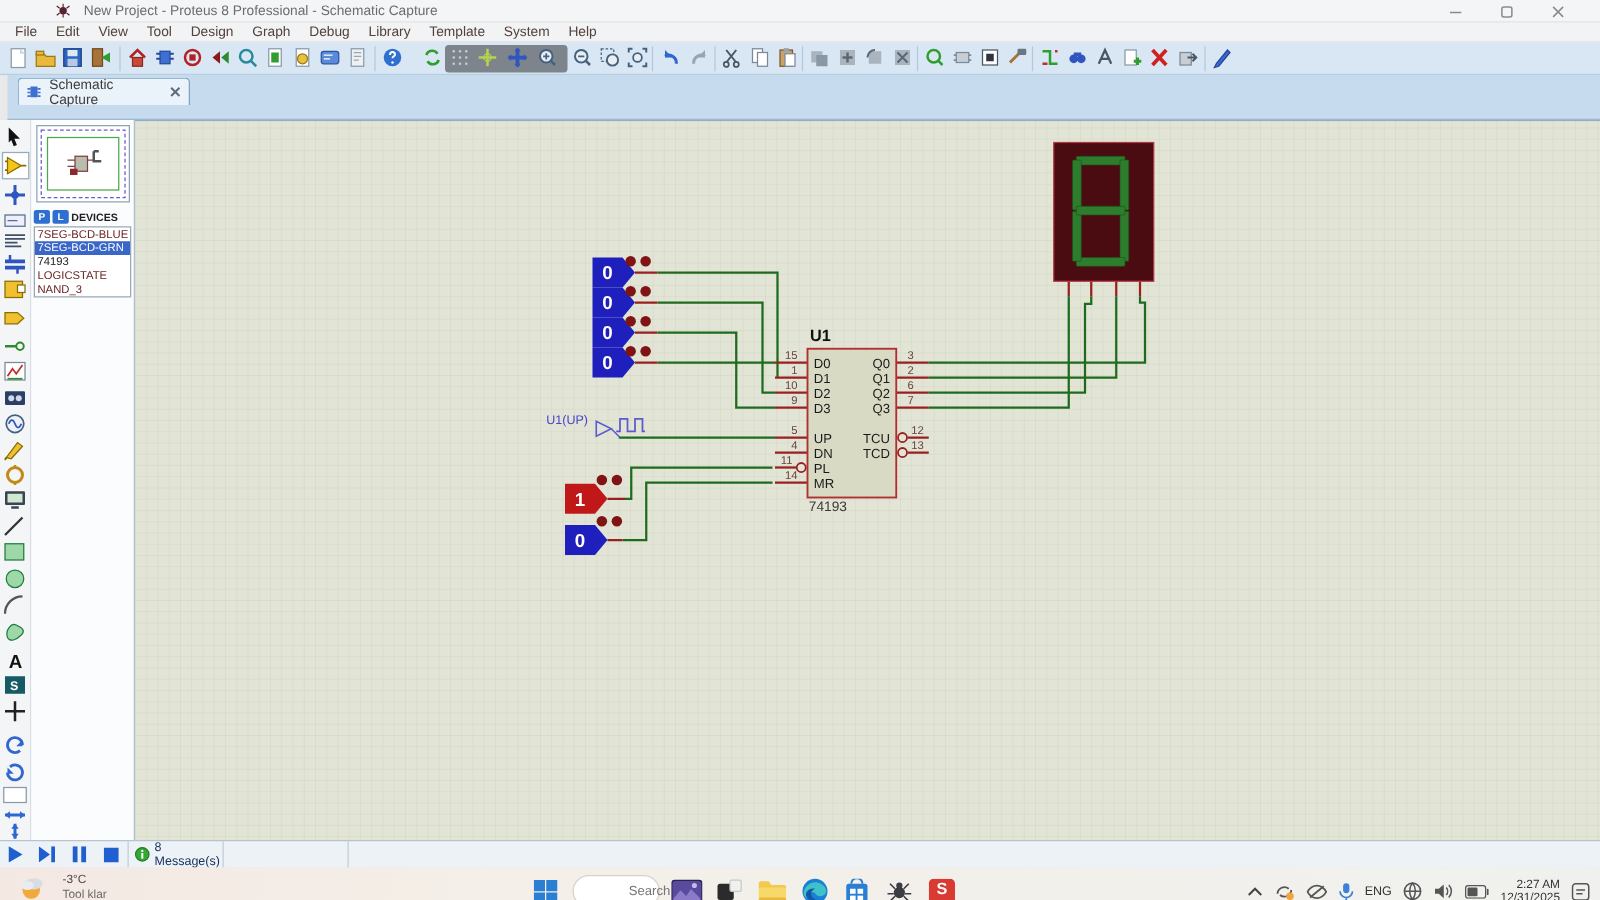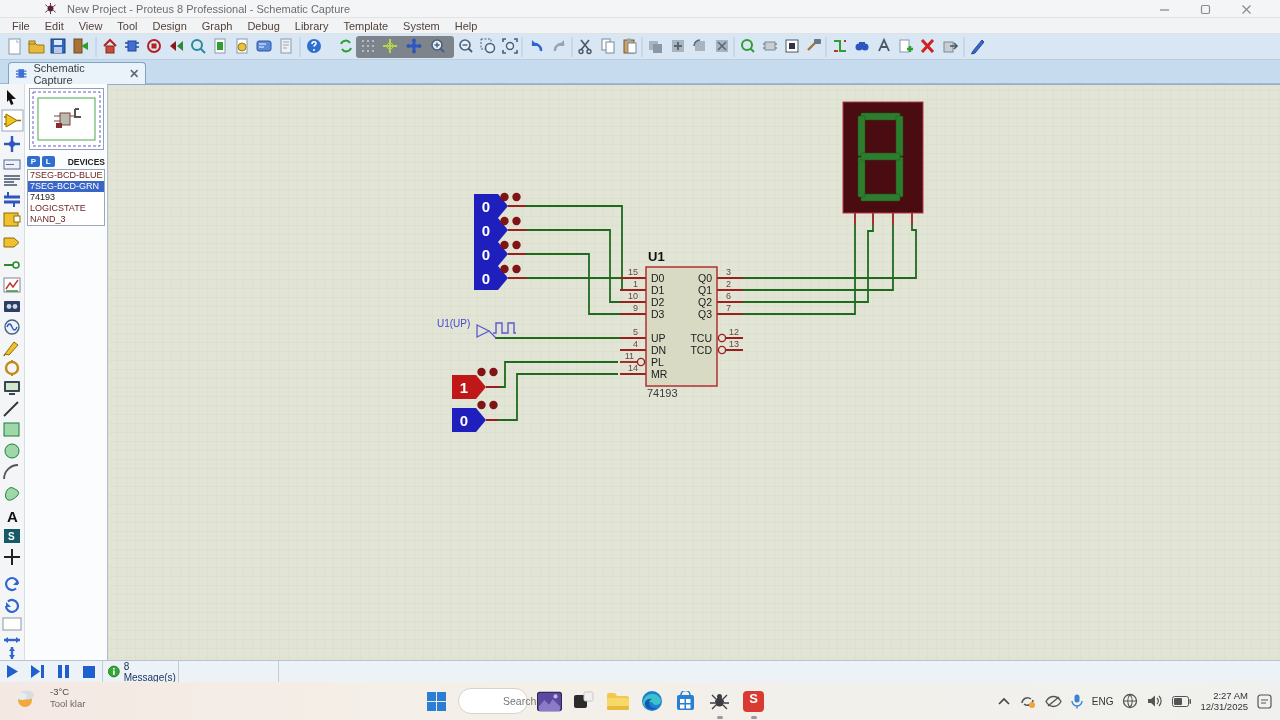--- a/index.html
+++ b/index.html
@@ -8,33 +8,33 @@
   .titlebar { height:18px; background:#f4f5f6; display:flex; align-items:center;
     border-bottom:1px solid #e3e3e3; position:relative;padding-left:36px; }
   .titlebar .appicon { margin-left:8px; width:13px; height:13px; }
   .titlebar .title { margin-left:10px; font-size:11px; color:#6d6d6d; }
   .wincontrols { position:absolute; right:28px; top:0; height:18px; display:flex; gap:30px; align-items:center; }
   .wincontrols span { width:11px; height:11px; display:inline-block; }
   .menubar { height:16px; background:#f2f3f4; display:flex; align-items:center; gap:15px;
     padding-left:12px; border-bottom:1px solid #dfe2e5; }
   .menubar .mi { font-size:11px; color:#53423a; cursor:default; }
   .toolbar { height:26px; background:#d9e7f4; border-bottom:1px solid #b9cfe0; display:flex; align-items:center; }
-  .tabbar { height:24px; background:#c6dbed; position:relative; border-bottom:1px solid #9db8d0; }
+  .tabbar { height:36px; background:#c6dbed; position:relative; border-bottom:1px solid #9db8d0;margin-left:6px; }
   .tab { position:absolute; left:8px; top:2px; height:22px; width:138px;
     background:#eaf2fa; border:1px solid #7fa3c4; border-bottom:none; border-radius:4px 4px 0 0;
     display:flex; align-items:center; gap:6px; padding:0 6px; }
   .tab .tlabel { font-size:11px; color:#3c3c3c; }
   .main { height:576px; display:flex; }
   .lefttools { width:25px; background:#f3f5f7; border-right:1px solid #d7dde3; }
   .selector { width:83px; background:#fbfcfd; border-right:1px solid #aebfd0; display:flex; flex-direction:column; }
   .preview { margin:4px 3px 4px 4px; height:62px; background:#fff; border:1px solid #8fa3b5; }
   .plrow { display:flex; align-items:center; gap:2px; padding:2px 2px; }
   .plbtn { width:13px; height:11px; background:#2f6fd0; color:#fff; font-size:8px; font-weight:bold;
     display:flex; align-items:center; justify-content:center; border-radius:2px; }
-  .devhdr { font-size:8.5px; font-weight:bold; color:#222; margin-left:11px; }
+  .devhdr { font-size:8.5px; font-weight:bold; color:#222; margin-left:0; }
   .devlist { border:1px solid #9aa8b5; background:#fff; margin:0 2px; flex:0 0 auto; }
   .devitem { font-size:9px; color:#6b2420; padding:0 2px; height:11px; line-height:11px; white-space:nowrap; overflow:hidden; }
   .devitem.sel { background:#3a66c8; color:#fff; }
   .editor { flex:1; position:relative; background:#e2e5d6; border-top:1px solid #93accc; }
   .simbar { height:22px; background:#edf2f7; border-top:1px solid #b7c3cf; display:flex; align-items:stretch; font-size:10px; color:#17305c; }
   .simcell { border-right:1px solid #c2cdd8; display:flex; align-items:center; }
   .simbtn { width:22px; height:18px; margin:0 2px; display:flex; align-items:center; justify-content:center; cursor:pointer; }
   .taskbar { height:38px; background:linear-gradient(90deg,#f4e8e3,#f4efe8 30%,#f0f1ee); position:relative; display:flex; align-items:center; }
   .weather { position:absolute; left:14px; top:4px; display:flex; gap:12px; align-items:center; }
   .weather .wtxt { font-size:9.5px; color:#4a4a4a; line-height:1.25; }

